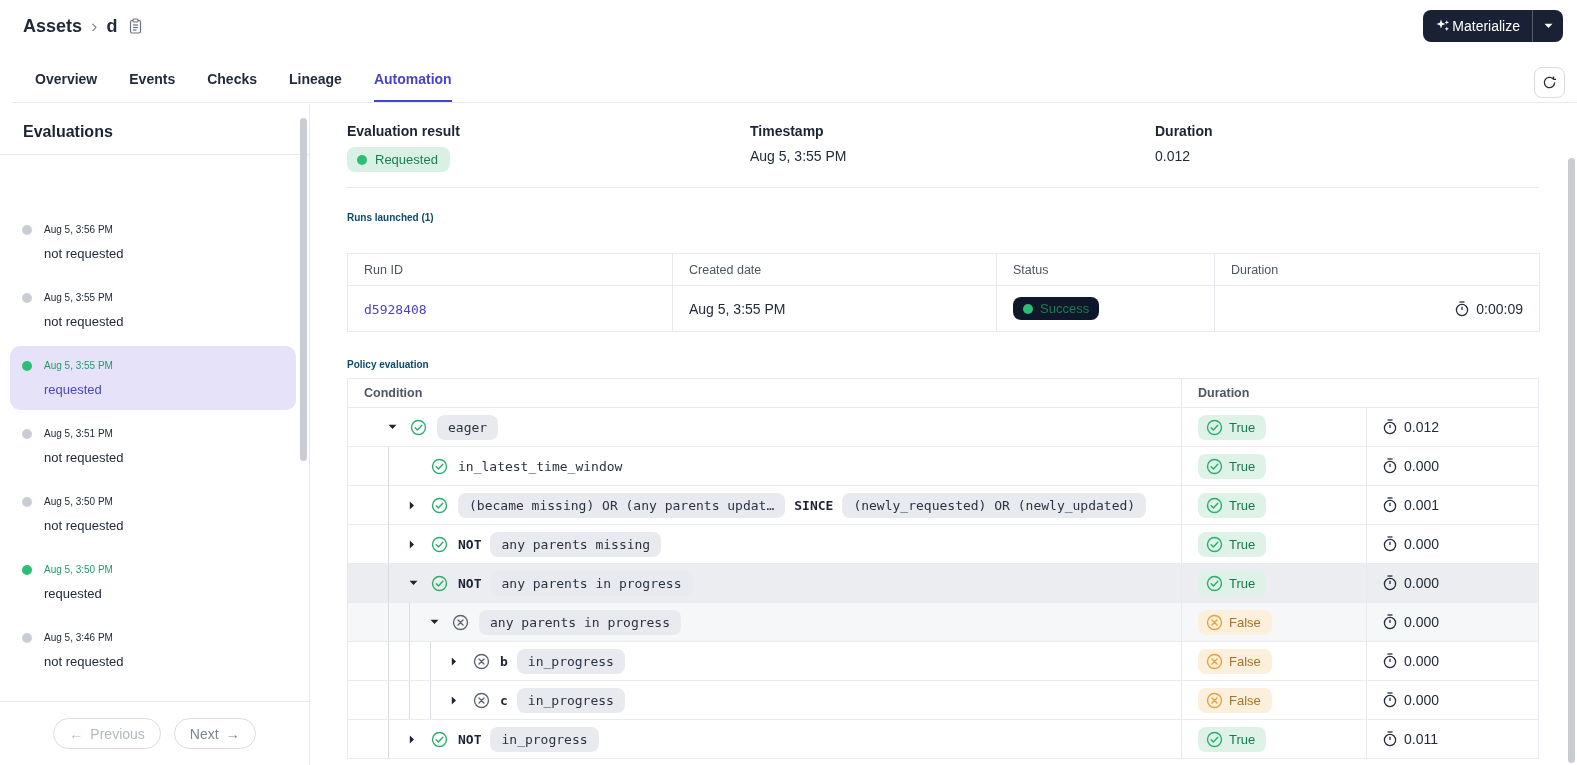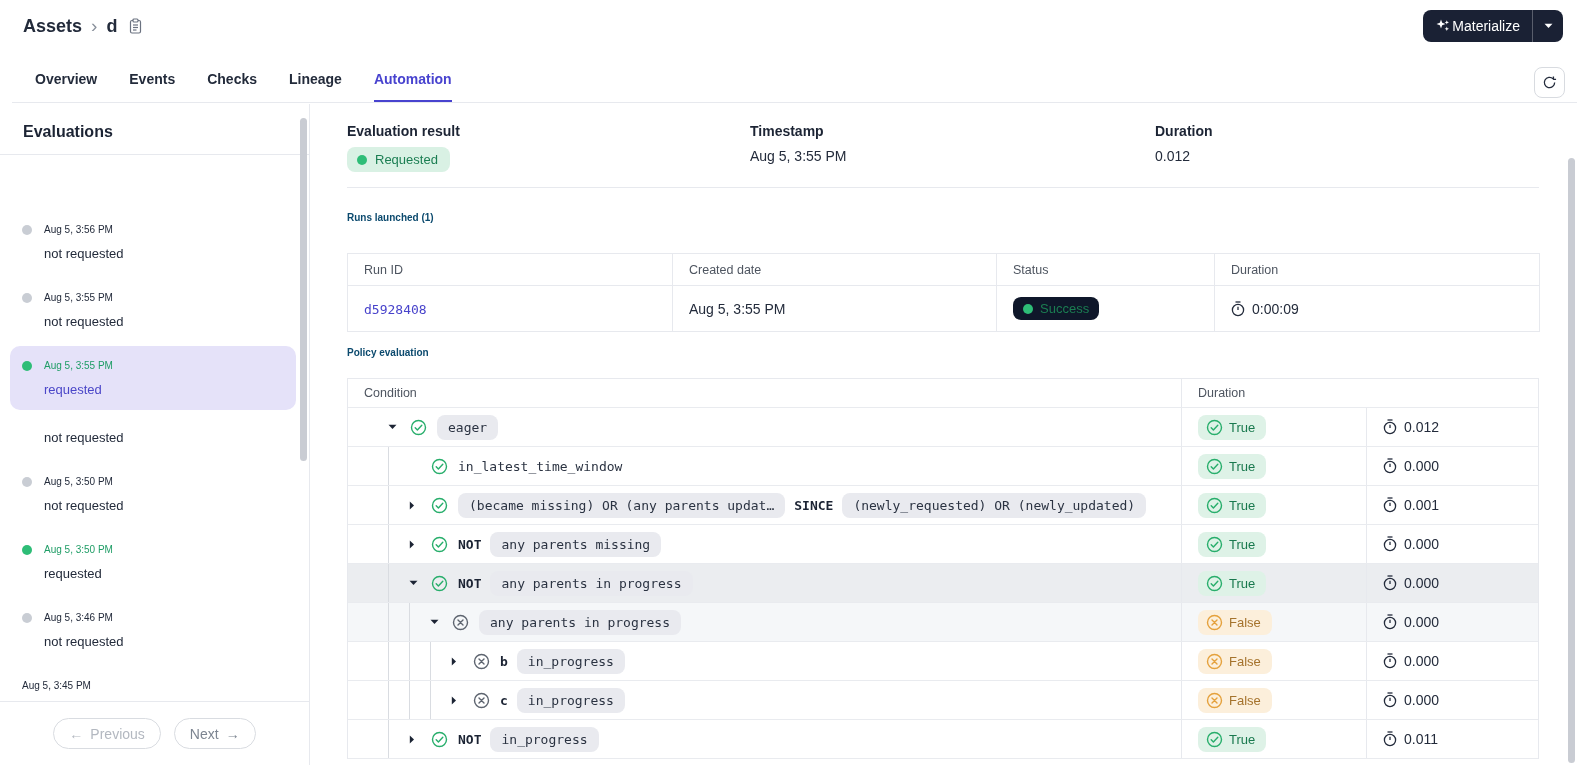--- a/index.html
+++ b/index.html
@@ -61,40 +61,40 @@
   .sum-label { font-size:14px; font-weight:700; color:#1c2434; }
   .sum-value { margin-top:9px; font-size:14px; }
   .badge { display:inline-flex; align-items:center; gap:8px; margin-top:8px; padding:5px 12px 5px 10px;
     border-radius:8px; font-size:13px; }
   .badge.green { background:#d9f1e4; color:#1b7e52; }
   .badge .bdot { width:10px; height:10px; border-radius:50%; background:#2ebd77; }
 
   .divider1 { position:absolute; top:83px; left:36px; right:38px; border-top:1px solid #e7e9ee; }
   .sec-title { position:absolute; left:36px; font-size:10px; font-weight:700; color:#0c4a6e; }
   .runs-title { top:108px; }
-  .policy-title { top:243px;text-align:right; }
+  .policy-title { top:255px;text-align:right; }
 
   table.runs { position:absolute; top:149px; left:36px; border-collapse:collapse; table-layout:fixed; width:1192px; }
   table.runs th, table.runs td { border:1px solid #e7e9ee; text-align:left; }
   table.runs th { height:32px; padding:0 16px; font-size:12.5px; font-weight:400; color:#4e5560; }
   table.runs td { height:46px; padding:0 16px; font-size:14px; }
   .runid { color:#4843cb; font-size:13px; cursor:pointer; }
   .pill { display:inline-flex; align-items:center; gap:7px; padding:4px 10px; border-radius:8px; font-size:13px; }
   .pill.success { background:#0f172a; color:#1b7e52; }
-  .dur-cell { display:flex; align-items:center; gap:7px; }
+  .dur-cell { display:flex; align-items:center; gap:7px;justify-content:flex-end; }
 
   .policy { position:absolute; top:274px; left:36px; width:1192px; border:1px solid #e7e9ee; border-bottom:none; }
   .prow { display:grid; grid-template-columns:1fr 185px 172px; border-bottom:1px solid #e9ebef; }
   .prow.head { height:29px; }
   .prow.body { height:39px; }
   .prow.hl-hover { background:#ebedf0; }
   .prow.hl-subtle { background:#f5f7f9; }
   .pc { display:flex; align-items:center; }
   .pc.res, .pc.dur { border-left:1px solid #e7e9ee; padding-left:16px; }
-  .pc.head-cell { font-size:12.5px; color:#4e5560; padding-left:16px; }
+  .pc.head-cell { font-size:12.5px; color:#4e5560; padding-left:16px;font-weight:bold; }
   .pc.cond { padding-left:40px; }
   .guide { width:21px; align-self:stretch; border-left:1px solid #d9dce1; flex:none; }
   .caret-slot { width:22px; flex:none; display:flex; align-items:center; }
   .cond-icon { width:18px; flex:none; display:flex; align-items:center; margin-right:9px; }
   .kw { font-family:"DejaVu Sans Mono", monospace; font-weight:700; font-size:13px; margin-right:9px; color:#1c2434; }
   .chip { font-family:"DejaVu Sans Mono", monospace; font-size:13px; color:#2b3342; background:#e9eaef;
     border-radius:8px; padding:5px 11px; margin-right:9px; white-space:nowrap; }
   .plain { font-family:"DejaVu Sans Mono", monospace; font-size:13px; color:#2b3342; }
   .rbadge { display:inline-flex; align-items:center; gap:6px; padding:4px 11px 4px 8px; border-radius:8px; font-size:13px; }
   .rbadge.true { background:#def2e7; color:#19794e; }
@@ -177,20 +177,24 @@
         <div class="eval-state">not requested</div>
       </div>
       <div class="eval-item selected">
         <div class="eval-time green-text">
           <span class="dot green"></span>
           <span>Aug 5, 3:55 PM</span>
         </div>
         <div class="eval-state indigo">requested</div>
       </div>
       <div class="eval-item">
+        <div class="eval-time">
+          <span class="dot"></span>
+          <span>Aug 5, 3:51 PM</span>
+        </div>
         <div class="eval-state">not requested</div>
       </div>
       <div class="eval-item">
         <div class="eval-time">
           <span class="dot"></span>
           <span>Aug 5, 3:50 PM</span>
         </div>
         <div class="eval-state">not requested</div>
       </div>
       <div class="eval-item">

